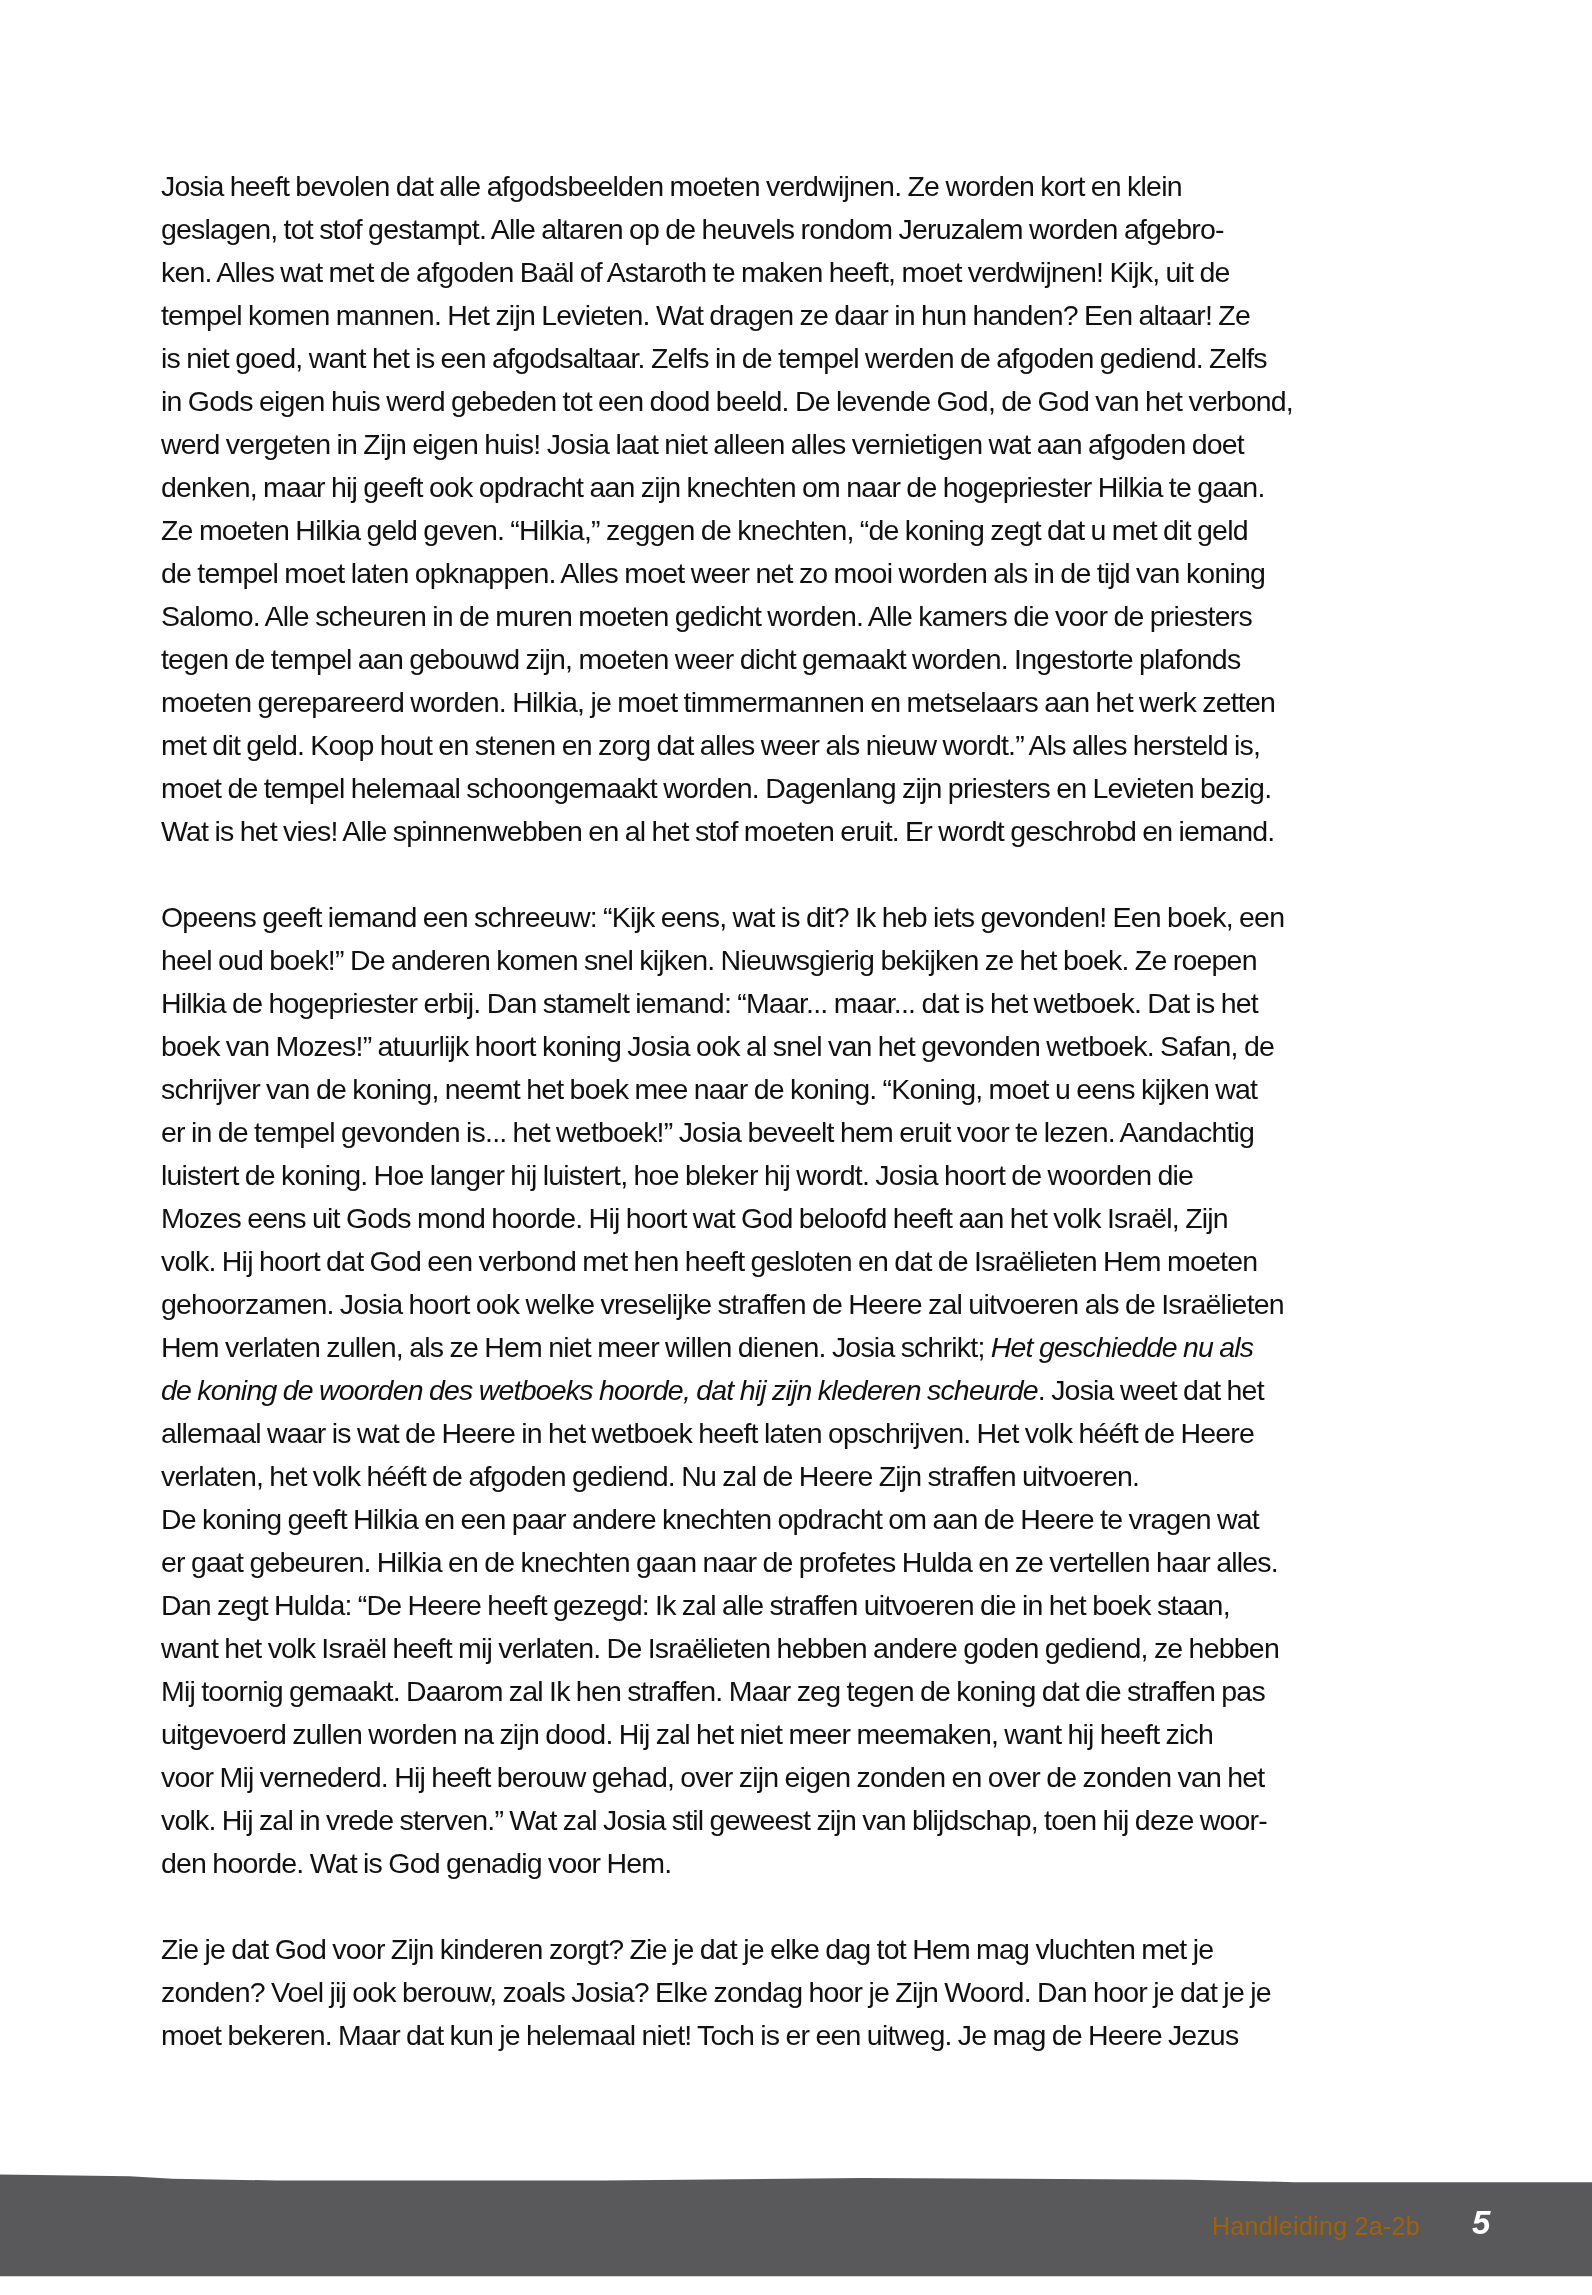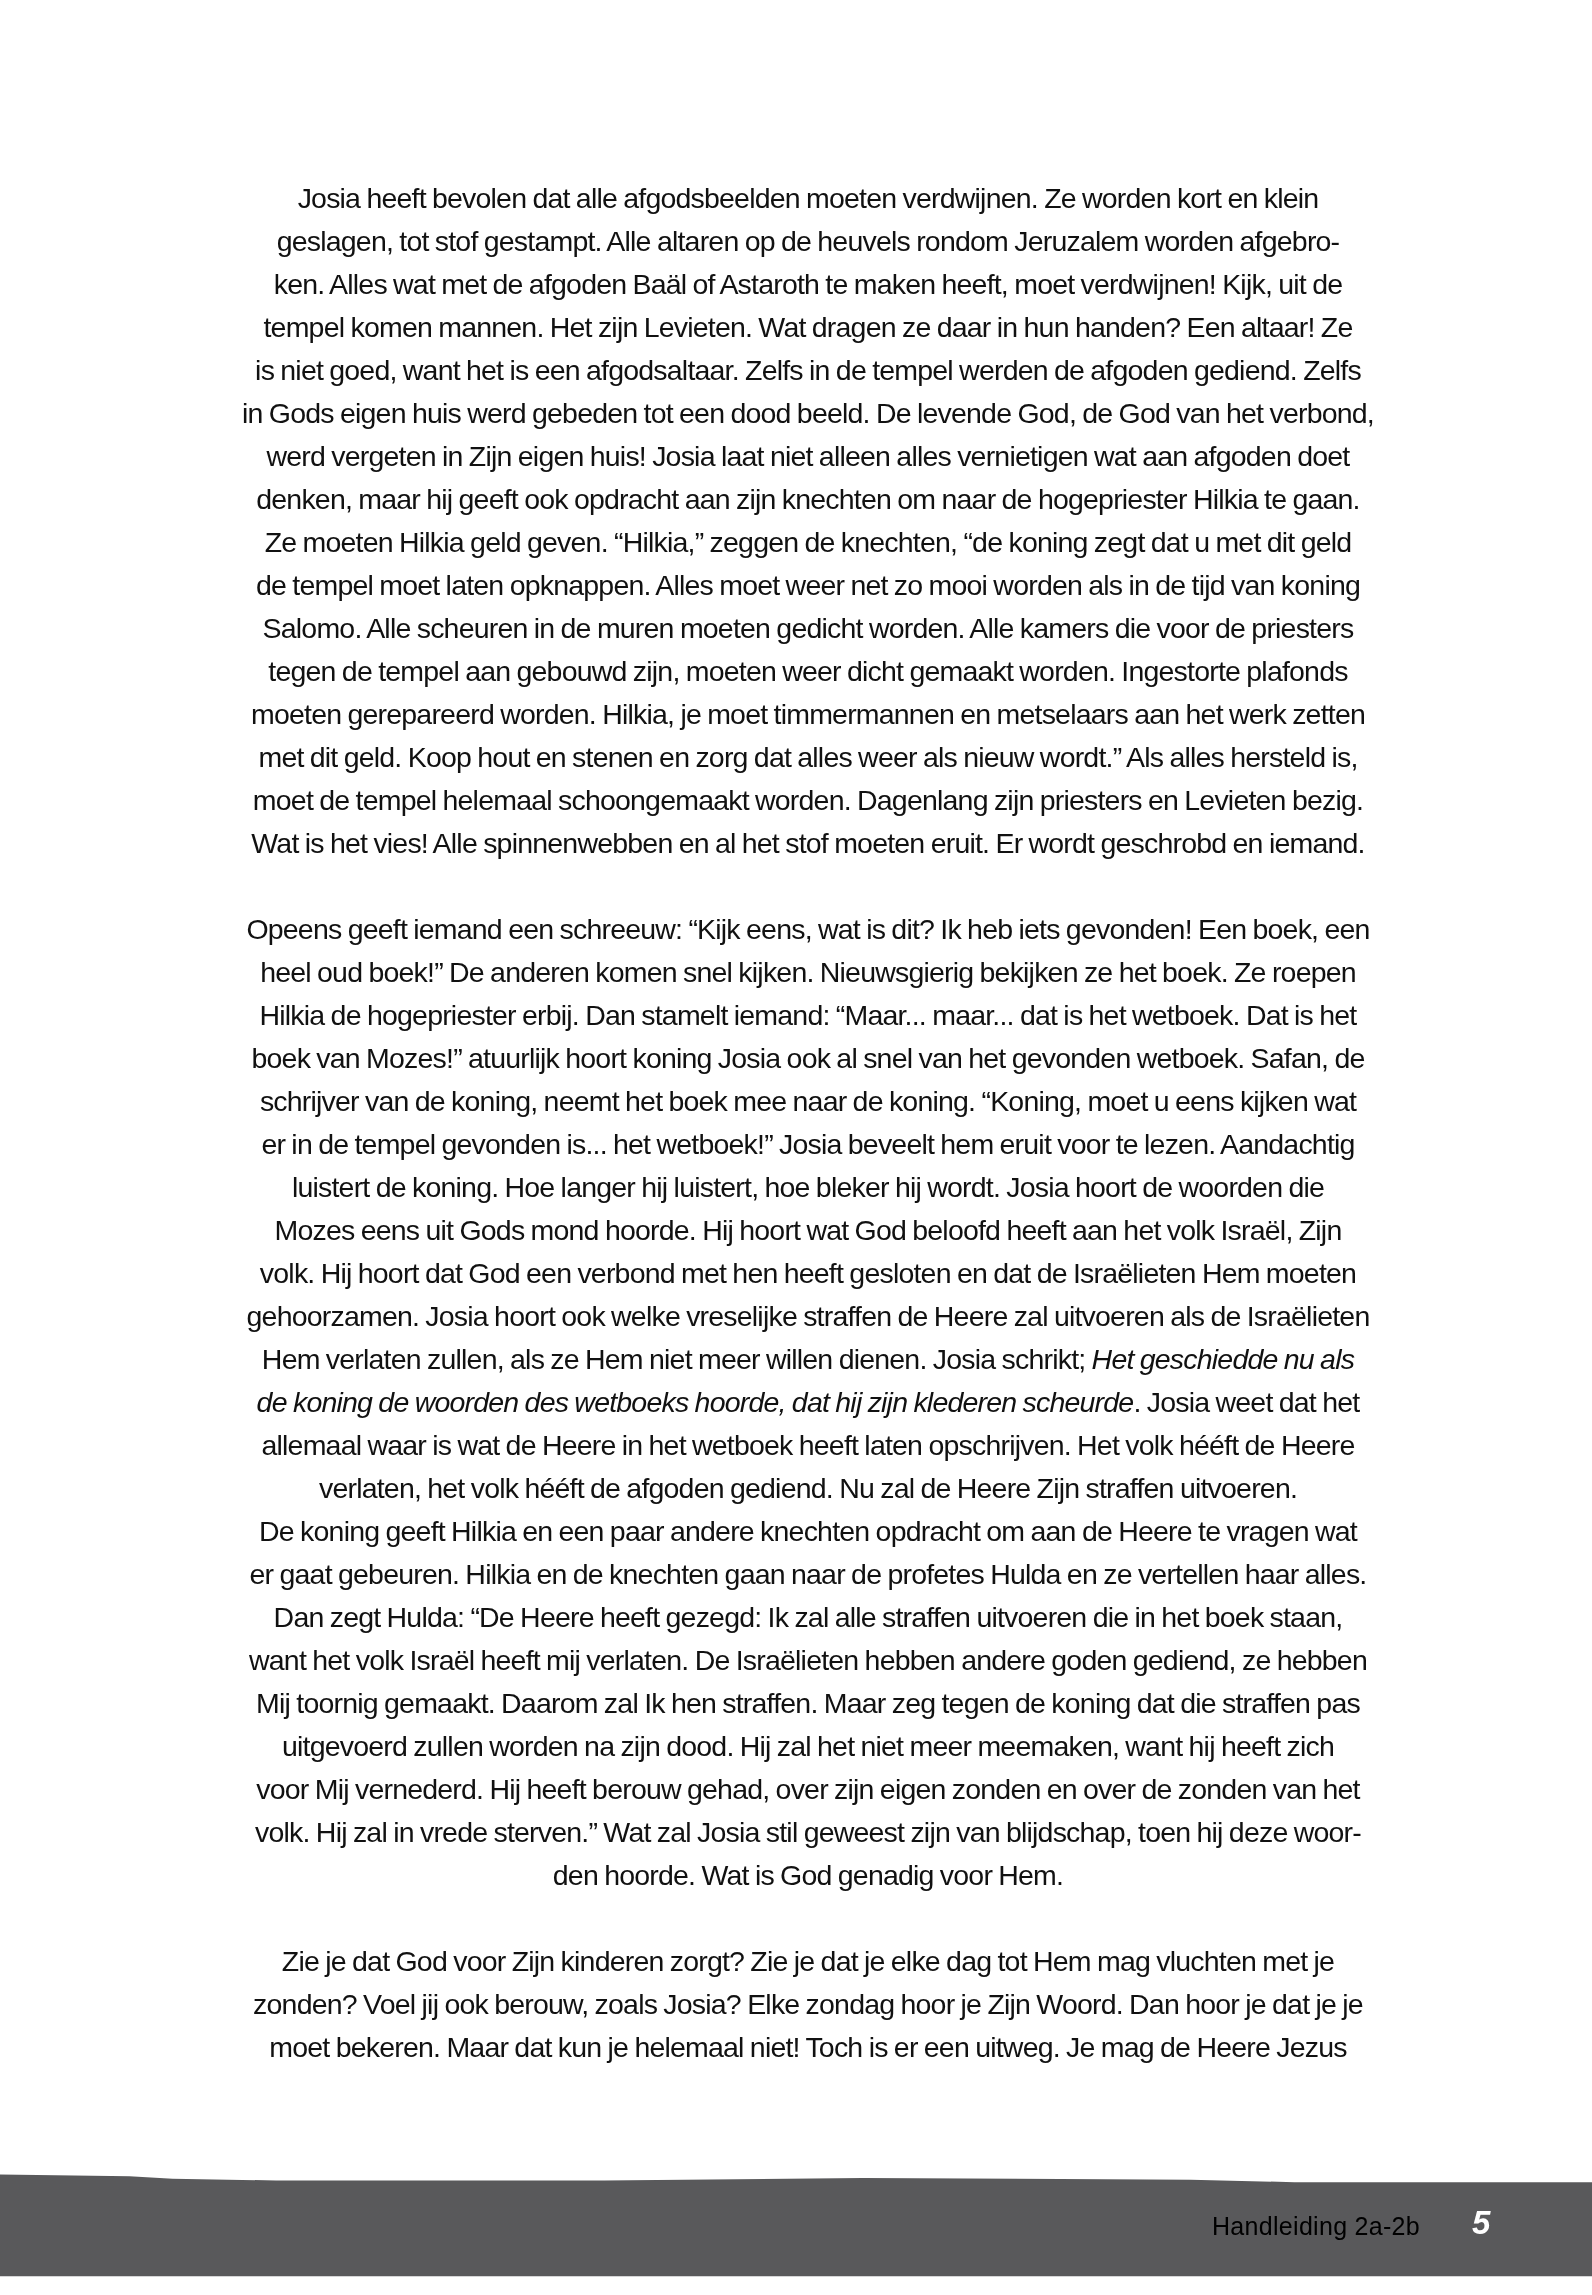--- a/index.html
+++ b/index.html
@@ -26,22 +26,21 @@
     top: 161px;
     width: 1294px;
     font-family: "Liberation Sans", sans-serif;
     font-size: 28.5px;
     line-height: 43px;
     color: #111111;
     letter-spacing: -0.8px;
     word-spacing: -0.9px;
   }
   .para {
-    margin: 16px 0 43px 0;
-    text-align: center;
+    margin: 4px 0 43px 0;
   }
   .para.tight {
     margin-bottom: 0;
   }
   .line {
     display: block;
     white-space: nowrap;
   }
   .line em {
   }
@@ -132,17 +131,17 @@
         <span class="line"><span>zonden? Voel jij ook berouw, zoals Josia? Elke zondag hoor je Zijn Woord. Dan hoor je dat je je</span></span>
         <span class="line"><span>moet bekeren. Maar dat kun je helemaal niet! Toch is er een uitweg. Je mag de Heere Jezus</span></span>
       </div>
   </div>
 
   <div class="footer-band">
     <svg viewBox="0 0 1845 124" preserveAspectRatio="none">
       <path id="footer-path" d="M0,4 L150,6 L200,9 L320,11 L700,11 L1000,8 L1380,10 L1500,13 L1845,13 L1845,122 L0,122 Z" fill="#59595b"></path>
     </svg>
   </div>
-  <div class="footer-title" style="color: #000000;">Handleiding 2a-2b</div>
+  <div class="footer-title" style="color: #a16207;">Handleiding 2a-2b</div>
   <div class="page-number">5</div>
 
 </div>
 
 
 </body></html>

